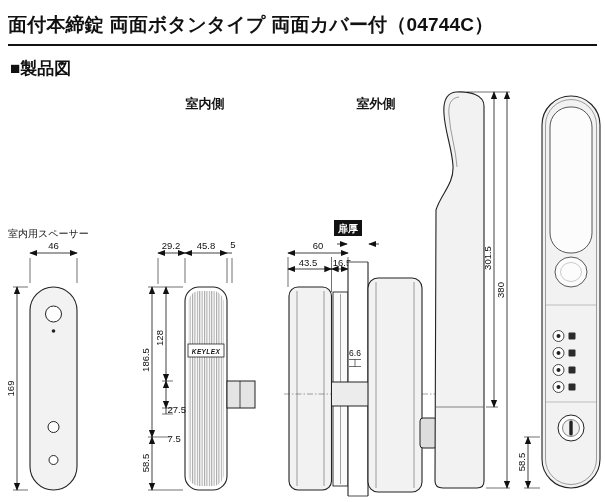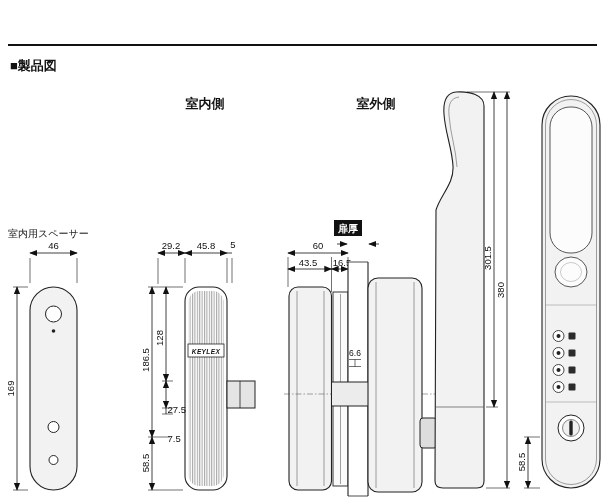--- a/index.html
+++ b/index.html
@@ -4,21 +4,21 @@
 <style>
   * { margin:0; padding:0; box-sizing:border-box; }
   html,body { background:#fff; }
   body {
     width:605px; height:502px; overflow:hidden;
     font-family:"Liberation Sans","DejaVu Sans",sans-serif; color:#111;
   }
   .page { position:relative; width:605px; height:502px; background:#fff; }
   .title { position:absolute; left:8px; top:12px; width:592px; font-size:19px; font-weight:700; letter-spacing:.2px; white-space:nowrap; }
   .rule  { position:absolute; left:8px; top:44px; width:589px; border-top:2px solid #111; }
-  .section { position:absolute; left:10px; top:57px; font-size:13px; font-weight:700; }
+  .section { position:absolute; left:10px; top:57px; font-size:17px; font-weight:700; }
   svg.diagram { position:absolute; left:0; top:82px; }
   .dl { stroke:#111; stroke-width:.8; fill:none; }
   .xl { stroke:#111; stroke-width:.6; fill:none; }
   .part { fill:#f2f2f2; stroke:#222; stroke-width:1.1; }
   .part-light { fill:#fafafa; stroke:#222; stroke-width:.9; }
   .part-white { fill:#fff; stroke:#222; stroke-width:1.1; }
   .hole { fill:#fff; stroke:#222; stroke-width:1; }
   .contour { stroke:#555; stroke-width:.55; fill:none; }
   .seam { stroke:#999; stroke-width:.6; fill:none; }
   .cl { stroke:#444; stroke-width:.5; stroke-dasharray:6 2 1.5 2; fill:none; }
@@ -27,20 +27,21 @@
   .dim-sm { font-size:8.5px; }
   .lbl { font-size:13px; font-weight:700; }
   .lbl-sm { font-size:10px; }
   .badge-txt { font-size:10px; font-weight:700; fill:#fff; }
   .brand { font-size:6.5px; font-weight:700; font-style:italic; letter-spacing:.4px; }
 </style>
 </head>
 <body>
 
 <div class="page">
+  <h1 class="title">面付本締錠 両面ボタンタイプ 両面カバー付（04744C）</h1>
   <div class="rule"></div>
   <div class="section">■製品図</div>
 
   <svg class="diagram" width="605" height="420" viewBox="0 82 605 420">
     <defs>
       <marker id="arr" viewBox="0 0 10 10" refX="9" refY="5" markerWidth="8" markerHeight="8" markerUnits="userSpaceOnUse" orient="auto-start-reverse">
         <path d="M0,1 L10,5 L0,9 Z" fill="#111"></path>
       </marker>
       <pattern id="hatch" width="2.4" height="6" patternUnits="userSpaceOnUse">
         <rect width="2.4" height="6" fill="#fff"></rect>

